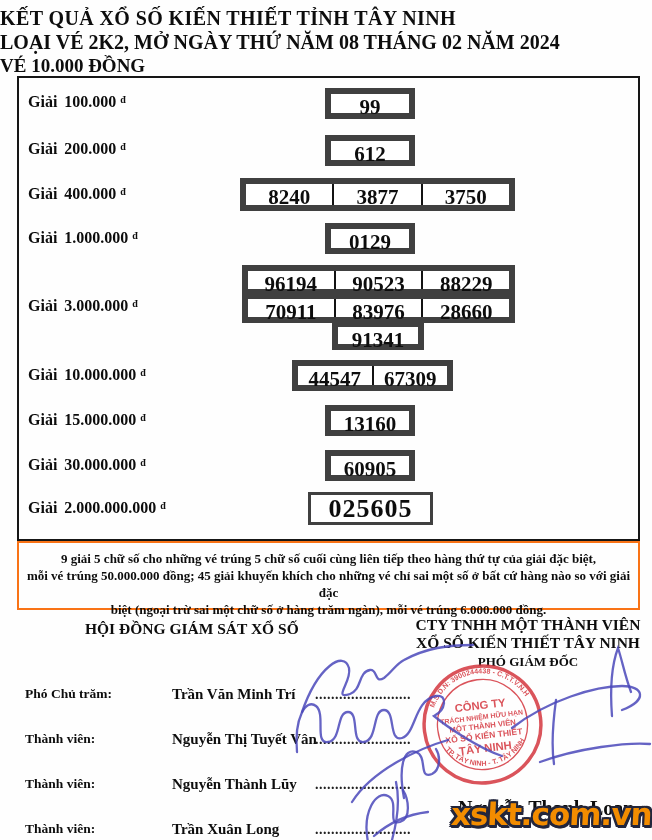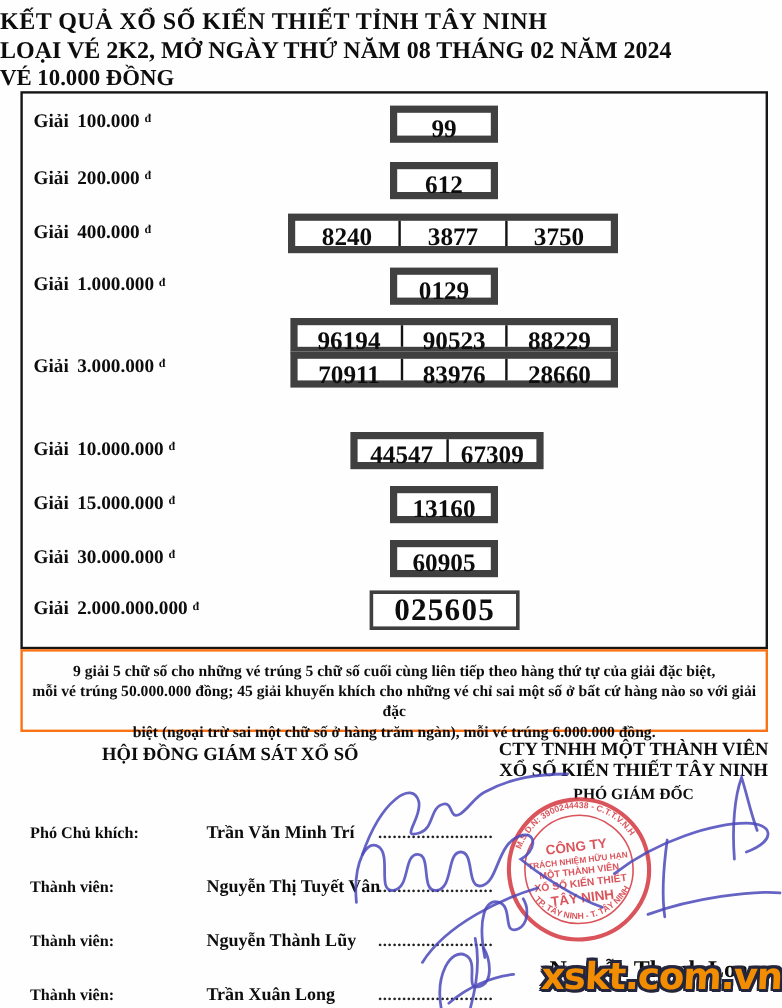--- a/index.html
+++ b/index.html
@@ -94,20 +94,23 @@
   <div class="numrow" style="left:242px;top:265px;width:273px;height:30px">
     <div class="cell">96194</div>
     <div class="cell">90523</div>
     <div class="cell">88229</div>
   </div>
   <div class="numrow" style="left:242px;top:293px;width:273px;height:30px">
     <div class="cell">70911</div>
     <div class="cell">83976</div>
     <div class="cell">28660</div>
   </div>
+  <div class="numrow" style="left:332px;top:321px;width:92px;height:29px">
+    <div class="cell">91341</div>
+  </div>
 
   <div class="numrow" style="left:292px;top:360px;width:161px">
     <div class="cell">44547</div>
     <div class="cell">67309</div>
   </div>
   <div class="numrow" style="left:325px;top:405px;width:90px">
       <div class="cell">13160</div>
     </div>
   <div class="numrow" style="left:325px;top:450px;width:90px">
       <div class="cell">60905</div>
@@ -123,21 +126,21 @@
   </div>
 
   <div class="council">HỘI ĐỒNG GIÁM SÁT XỔ SỐ</div>
   <div class="company">
     <div class="c1">CTY TNHH MỘT THÀNH VIÊN</div>
     <div class="c2">XỔ SỐ KIẾN THIẾT TÂY NINH</div>
     <div class="c3">PHÓ GIÁM ĐỐC</div>
   </div>
 
   <div class="srow" style="top:686px">
-    <span class="role">Phó Chủ khích:</span>
+    <span class="role">Phó Chủ trăm:</span>
     <span class="name">Trần Văn Minh Trí</span>
     <span class="dots">........................</span>
   </div>
   <div class="srow" style="top:731px">
     <span class="role">Thành viên:</span>
     <span class="name">Nguyễn Thị Tuyết Vân</span>
     <span class="dots">........................</span>
   </div>
   <div class="srow" style="top:776px">
     <span class="role">Thành viên:</span>

